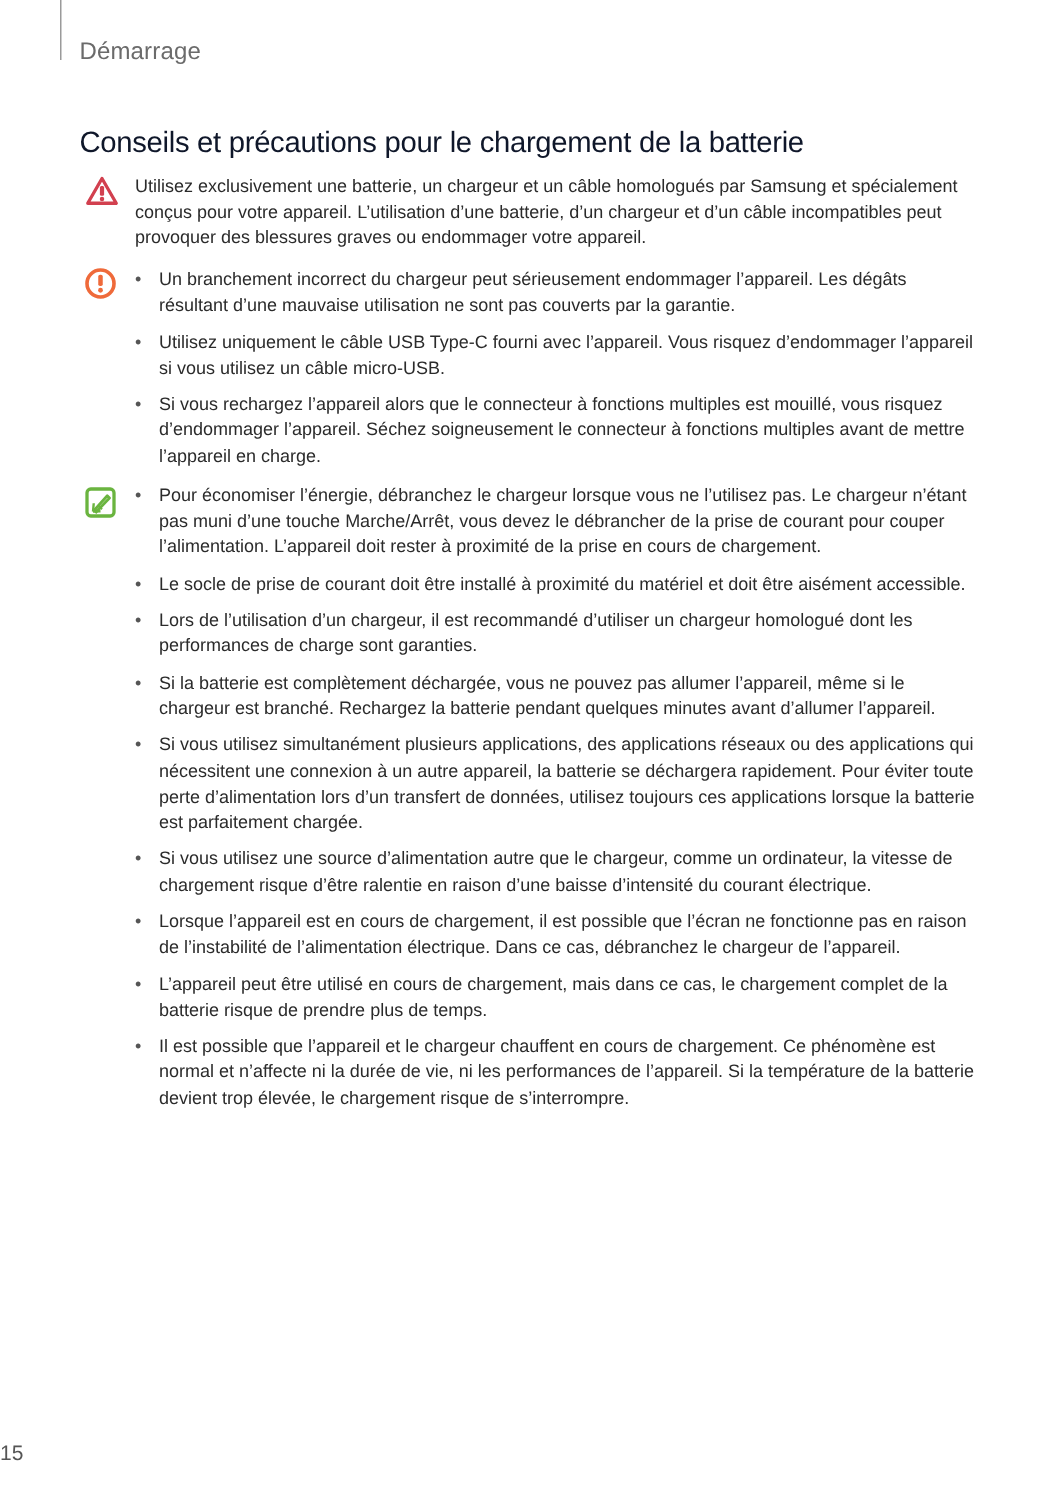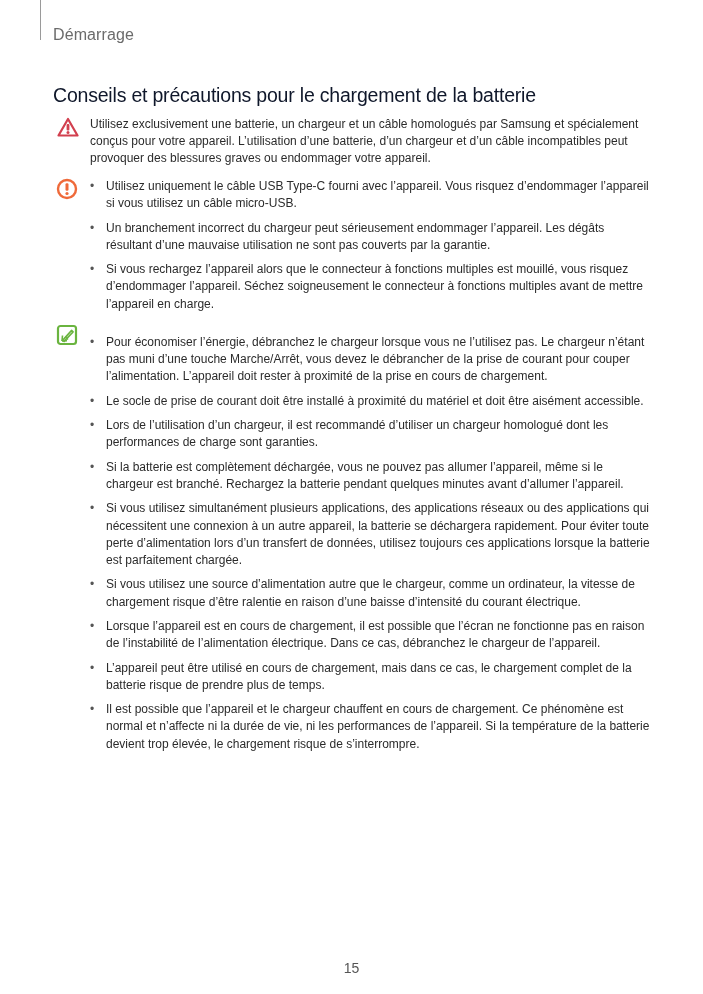--- a/index.html
+++ b/index.html
@@ -8,21 +8,21 @@
   .page-rule { position: absolute; left: 40px; top: 0; width: 1px; height: 40px; background: #9a9a9a; }
   .running-head { position: absolute; left: 53px; top: 26px; font-size: 16px; color: #6b6b6b; letter-spacing: 0.1px; }
   .title { position: absolute; left: 53px; top: 84px; font-size: 19.5px; color: #0f172a; font-weight: normal; letter-spacing: -0.2px; margin: 0; }
   .block { position: absolute; left: 53px; width: 600px; }
   .block .icon { position: absolute; left: 0; top: 0; width: 24px; height: 24px; }
   .block .body { position: absolute; left: 37px; width: 562px; font-size: 12px; line-height: 17.2px; }
   .para { margin: 0; }
   ul.items { list-style: none; margin: 0; padding: 0; }
   ul.items li { position: relative; padding-left: 16px; margin: 0 0 7.2px 0; font-size: 12px; line-height: 17.2px; }
   ul.items li::before { content: "•"; position: absolute; left: 0; top: 0; color: #555; }
-  .page-number { position: absolute; left: 0; width: 703px; top: 960px; text-align: center; font-size: 14px; color: #555; }
+  .page-number { position: absolute; left: 0; width: 703px; top: 960px; font-size: 14px; color: #555; }
 </style>
 </head>
 <body>
 
 <div class="page-rule"></div>
 <div class="running-head">Démarrage</div>
 
 <h1 class="title">Conseils et précautions pour le chargement de la batterie</h1>
 
 <div class="block" style="top:116px;">
@@ -41,37 +41,37 @@
 <div class="block" style="top:178px;">
   <span class="icon" style="left:3px; top:0px;">
     <svg width="22" height="22" viewBox="0 0 22 22">
       <circle cx="11" cy="11" r="9" fill="none" stroke="#ef6a3a" stroke-width="2.4"></circle>
       <rect x="9.5" y="5.2" width="3" height="7.5" rx="1.2" fill="#ef6a3a"></rect>
       <circle cx="11" cy="15.5" r="1.6" fill="#ef6a3a"></circle>
     </svg>
   </span>
   <div class="body" style="top:0;">
     <ul class="items">
+      <li>Un branchement incorrect du chargeur peut sérieusement endommager l’appareil. Les dégâts résultant d’une mauvaise utilisation ne sont pas couverts par la garantie.</li>
       <li>Utilisez uniquement le câble USB Type-C fourni avec l’appareil. Vous risquez d’endommager l’appareil si vous utilisez un câble micro-USB.</li>
-      <li>Un branchement incorrect du chargeur peut sérieusement endommager l’appareil. Les dégâts résultant d’une mauvaise utilisation ne sont pas couverts par la garantie.</li>
       <li>Si vous rechargez l’appareil alors que le connecteur à fonctions multiples est mouillé, vous risquez d’endommager l’appareil. Séchez soigneusement le connecteur à fonctions multiples avant de mettre l’appareil en charge.</li>
     </ul>
   </div>
 </div>
 
 <div class="block" style="top:322px;">
   <span class="icon" style="left:3px; top:2px;">
     <svg width="22" height="22" viewBox="0 0 22 22">
       <rect x="2" y="2" width="18" height="18" rx="2.5" fill="none" stroke="#6ab43f" stroke-width="2.2"></rect>
       <path d="M6 17 L15.5 6.5 L17 8 L7.5 18" fill="none" stroke="#6ab43f" stroke-width="1.8" stroke-linejoin="round"></path>
       <path d="M6 17 L6.5 11.5 M6 17 L11 16.8" fill="none" stroke="#6ab43f" stroke-width="1.6"></path>
       <path d="M9.5 13 L12 15.5" fill="none" stroke="#6ab43f" stroke-width="1.4"></path>
     </svg>
   </span>
-  <div class="body" style="top:0;margin-top:12px;">
+  <div class="body" style="top:0;">
     <ul class="items">
       <li>Pour économiser l’énergie, débranchez le chargeur lorsque vous ne l’utilisez pas. Le chargeur n’étant pas muni d’une touche Marche/Arrêt, vous devez le débrancher de la prise de courant pour couper l’alimentation. L’appareil doit rester à proximité de la prise en cours de chargement.</li>
       <li>Le socle de prise de courant doit être installé à proximité du matériel et doit être aisément accessible.</li>
       <li>Lors de l’utilisation d’un chargeur, il est recommandé d’utiliser un chargeur homologué dont les performances de charge sont garanties.</li>
       <li>Si la batterie est complètement déchargée, vous ne pouvez pas allumer l’appareil, même si le chargeur est branché. Rechargez la batterie pendant quelques minutes avant d’allumer l’appareil.</li>
       <li>Si vous utilisez simultanément plusieurs applications, des applications réseaux ou des applications qui nécessitent une connexion à un autre appareil, la batterie se déchargera rapidement. Pour éviter toute perte d’alimentation lors d’un transfert de données, utilisez toujours ces applications lorsque la batterie est parfaitement chargée.</li>
       <li>Si vous utilisez une source d’alimentation autre que le chargeur, comme un ordinateur, la vitesse de chargement risque d’être ralentie en raison d’une baisse d’intensité du courant électrique.</li>
       <li>Lorsque l’appareil est en cours de chargement, il est possible que l’écran ne fonctionne pas en raison de l’instabilité de l’alimentation électrique. Dans ce cas, débranchez le chargeur de l’appareil.</li>
       <li>L’appareil peut être utilisé en cours de chargement, mais dans ce cas, le chargement complet de la batterie risque de prendre plus de temps.</li>
       <li>Il est possible que l’appareil et le chargeur chauffent en cours de chargement. Ce phénomène est normal et n’affecte ni la durée de vie, ni les performances de l’appareil. Si la température de la batterie devient trop élevée, le chargement risque de s’interrompre.</li>

